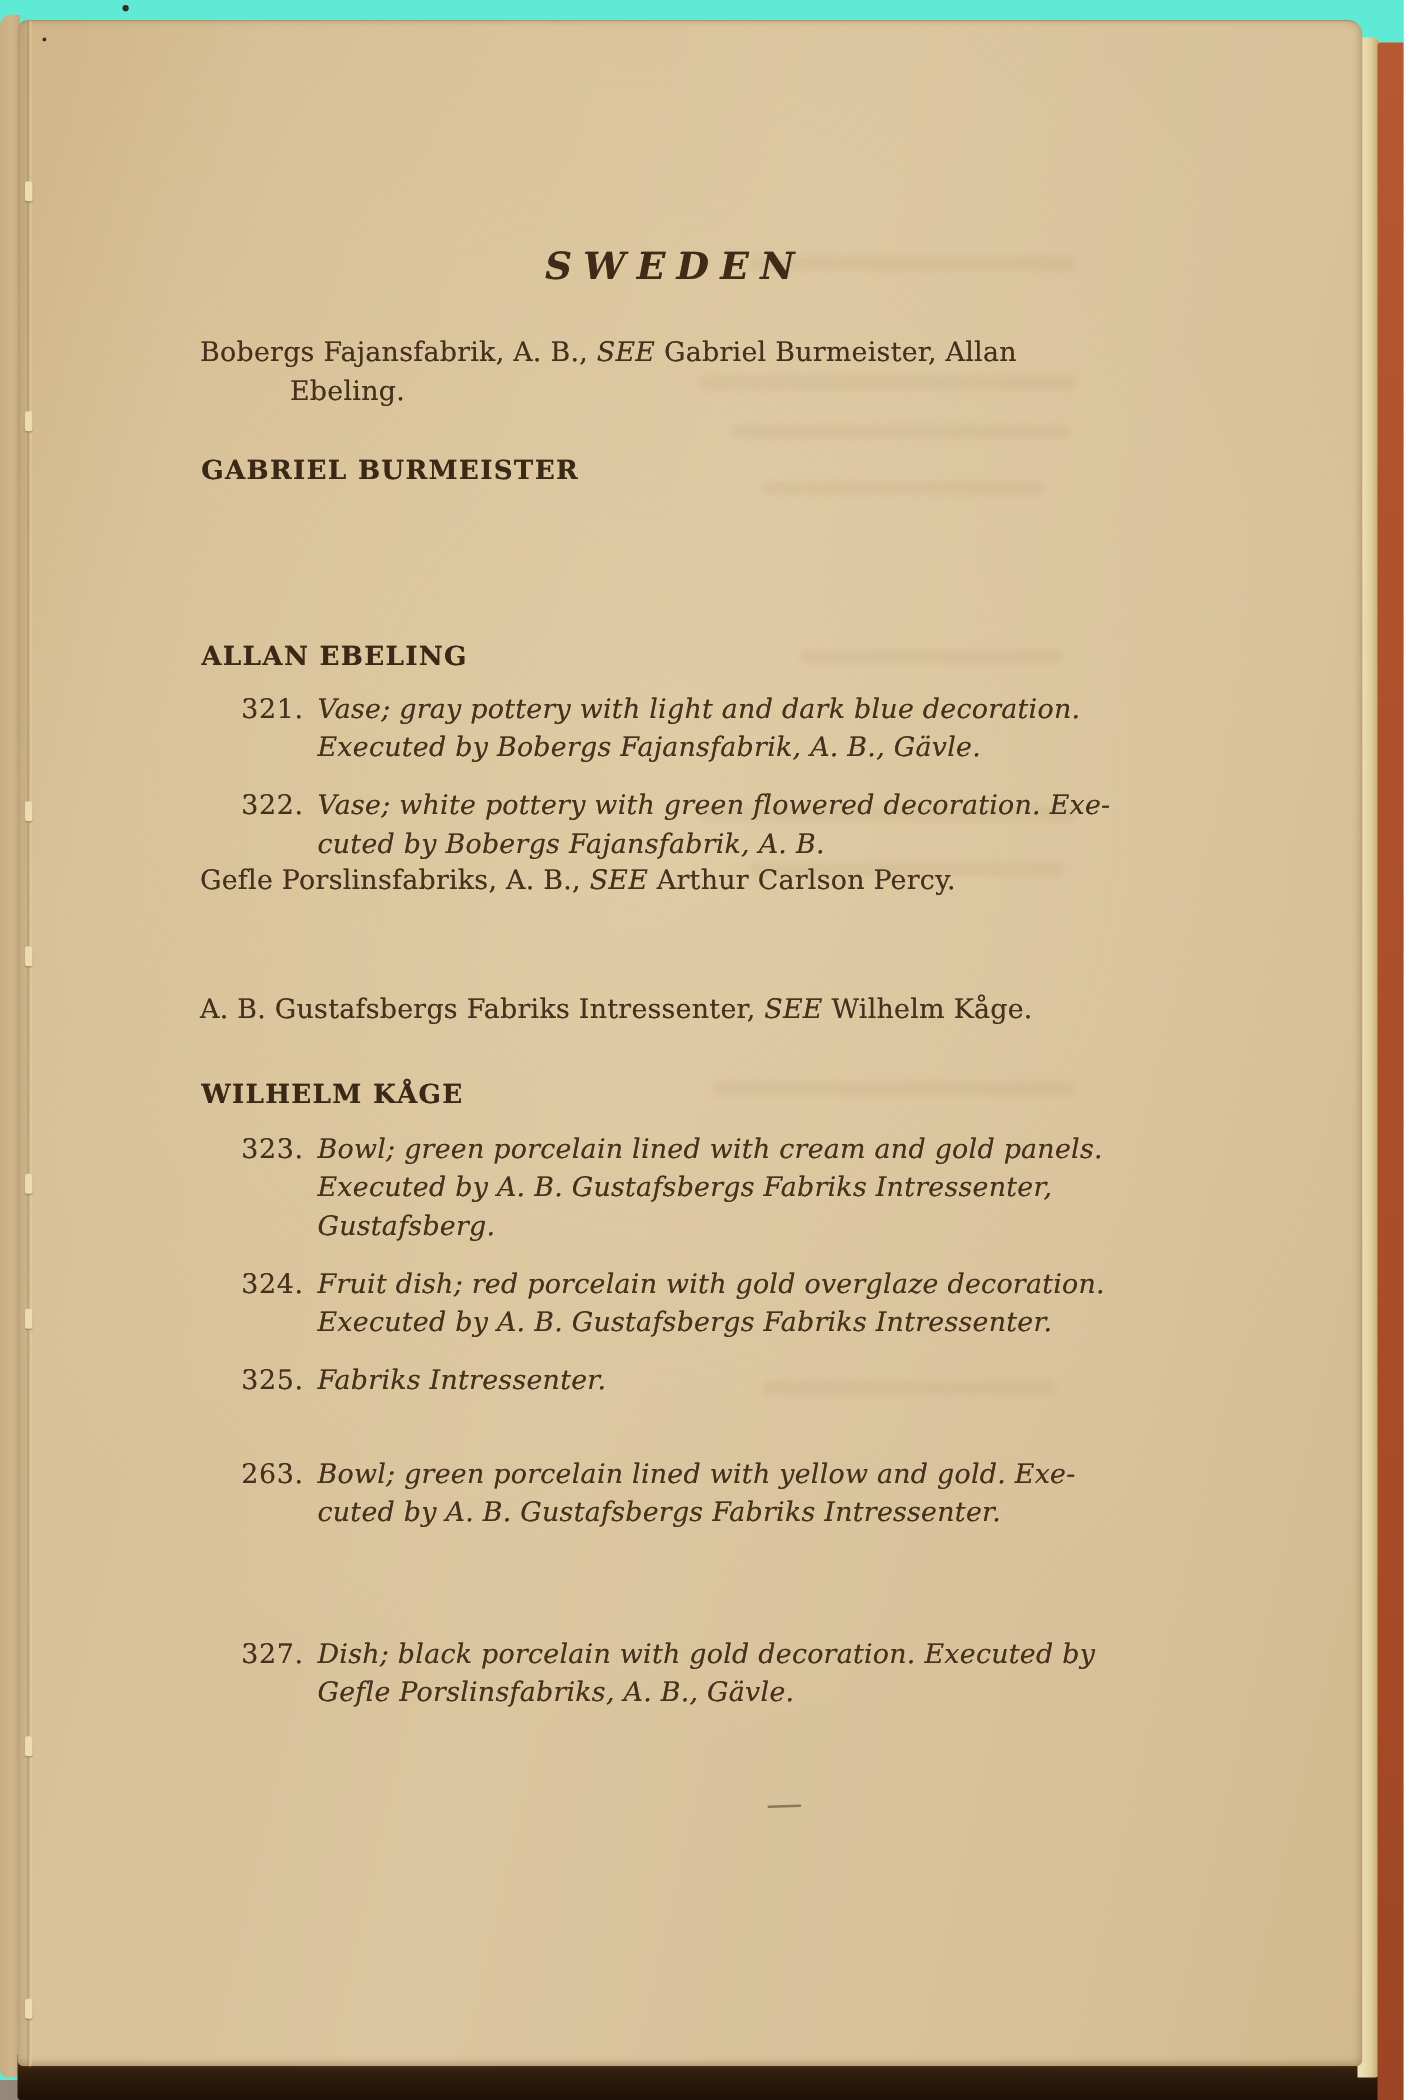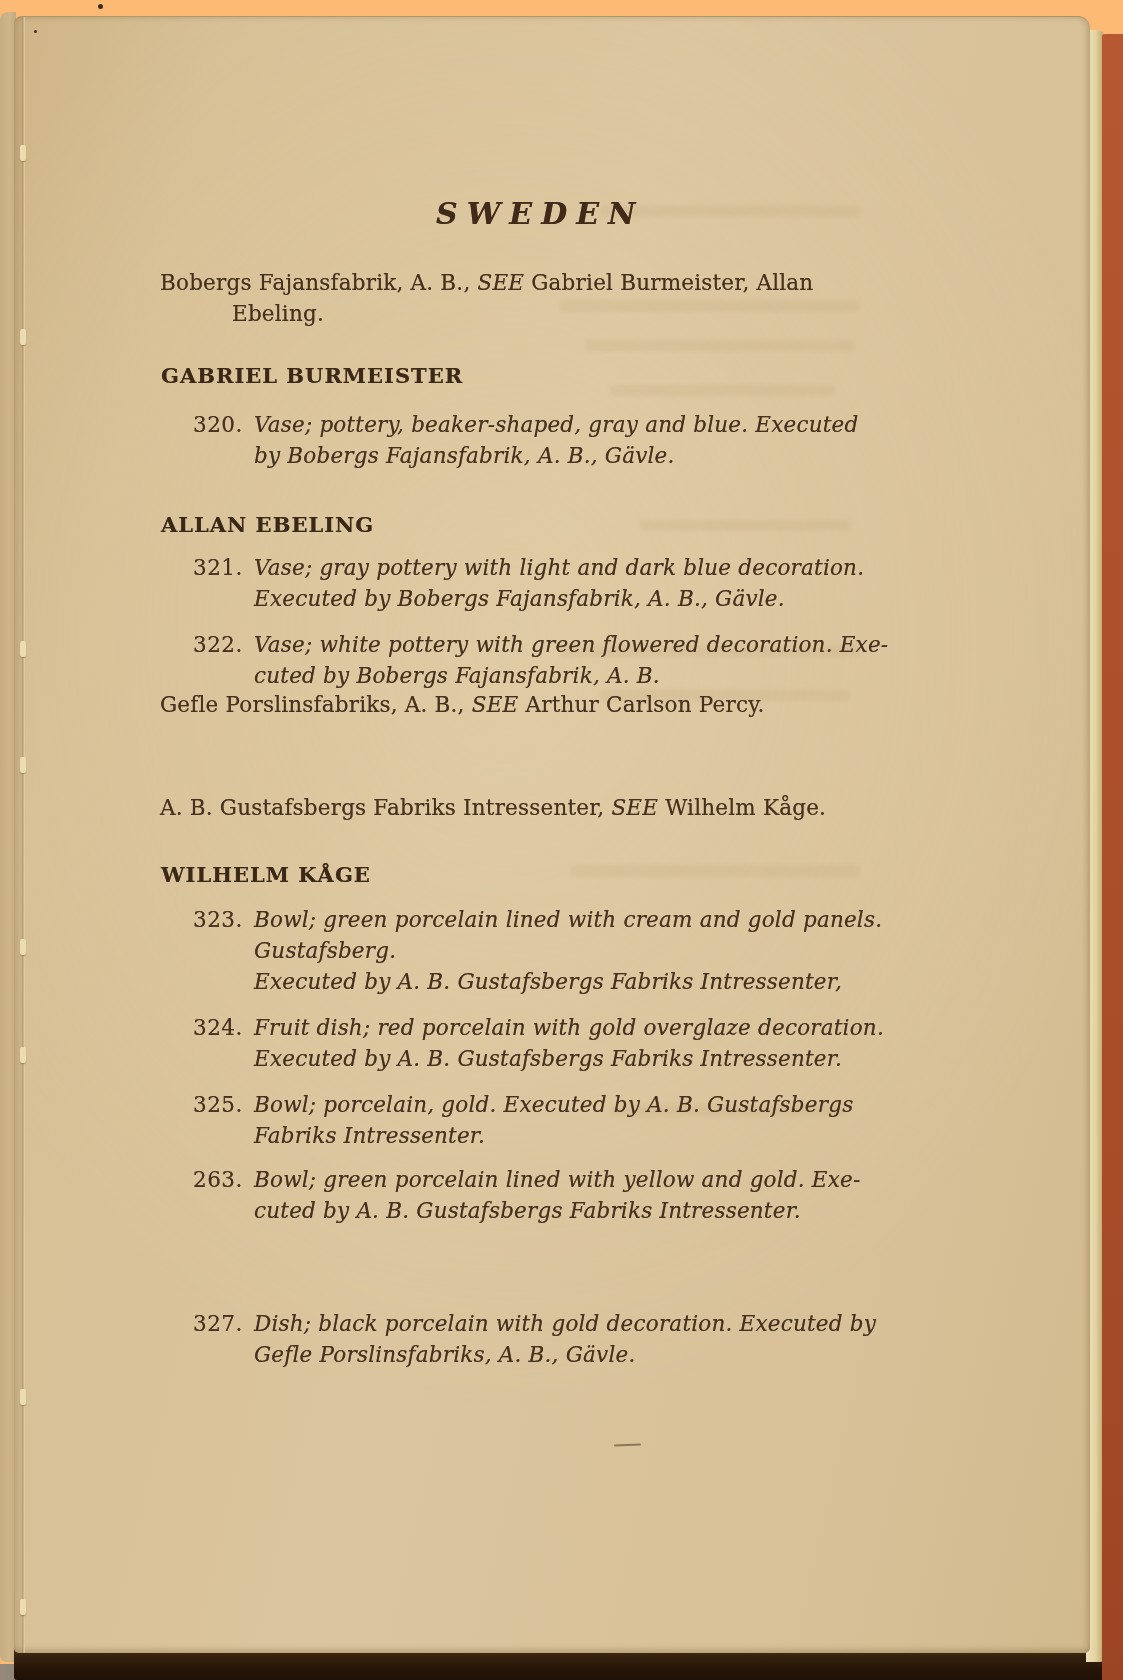--- a/index.html
+++ b/index.html
@@ -1,18 +1,18 @@
 <!DOCTYPE html>
 <html><head>
 <meta charset="utf-8">
 <style>
   html,body{margin:0;padding:0;background:#e9e6de;}
   .scan{
     position:relative;width:1123px;height:1680px;overflow:hidden;
-    background:#fdba74;
+    background:#5eead4;
     font-family:"DejaVu Serif", serif;
   }
   
   .spine-left{
     position:absolute;left:0;top:12px;width:16px;height:1650px;
     background:linear-gradient(90deg,#c6ac7f,#cfb68a 60%,#c3a87a);
     border-radius:8px 0 0 6px;
   }
   .under-pages{
     position:absolute;left:1086px;top:30px;width:18px;height:1632px;
@@ -137,27 +137,20 @@
 
     <h1 class="page-title">SWEDEN</h1>
 
     <div class="crossref" style="top:267px">
       <div class="cr-line"><span>Bobergs Fajansfabrik, A. B., </span><span class="see">SEE</span><span> Gabriel Burmeister, Allan</span></div>
       <div class="cr-line indent">Ebeling.</div>
     </div>
 
     <h2 class="artist-heading" style="top:363px">GABRIEL BURMEISTER</h2>
 
-    <div class="entry" style="top:409px">
-      <span class="num">320.</span>
-      <div class="entry-lines">
-        <div class="line">Vase; pottery, beaker-shaped, gray and blue. Executed</div>
-        <div class="line">by Bobergs Fajansfabrik, A. B., Gävle.</div>
-      </div>
-    </div>
 
     <h2 class="artist-heading" style="top:512px">ALLAN EBELING</h2>
 
     <div class="entry" style="top:552px">
       <span class="num">321.</span>
       <div class="entry-lines">
         <div class="line">Vase; gray pottery with light and dark blue decoration.</div>
         <div class="line">Executed by Bobergs Fajansfabrik, A. B., Gävle.</div>
       </div>
     </div>
@@ -177,37 +170,36 @@
     <div class="crossref" style="top:792px">
       <div class="cr-line"><span>A. B. Gustafsbergs Fabriks Intressenter, </span><span class="see">SEE</span><span> Wilhelm Kåge.</span></div>
     </div>
 
     <h2 class="artist-heading" style="top:862px">WILHELM KÅGE</h2>
 
     <div class="entry" style="top:904px">
       <span class="num">323.</span>
       <div class="entry-lines">
         <div class="line">Bowl; green porcelain lined with cream and gold panels.</div>
+        <div class="line">Executed by A. B. Gustafsbergs Fabriks Intressenter,</div>
         <div class="line">Gustafsberg.</div>
-        <div class="line">Executed by A. B. Gustafsbergs Fabriks Intressenter,</div>
       </div>
     </div>
 
     <div class="entry" style="top:1012px">
       <span class="num">324.</span>
       <div class="entry-lines">
         <div class="line">Fruit dish; red porcelain with gold overglaze decoration.</div>
         <div class="line">Executed by A. B. Gustafsbergs Fabriks Intressenter.</div>
       </div>
     </div>
 
     <div class="entry" style="top:1089px">
       <span class="num">325.</span>
       <div class="entry-lines">
-        <div class="line">Bowl; porcelain, gold. Executed by A. B. Gustafsbergs</div>
         <div class="line">Fabriks Intressenter.</div>
       </div>
     </div>
 
     <div class="entry" style="top:1164px">
       <span class="num">263.</span>
       <div class="entry-lines">
         <div class="line">Bowl; green porcelain lined with yellow and gold. Exe-</div>
         <div class="line">cuted by A. B. Gustafsbergs Fabriks Intressenter.</div>
       </div>

